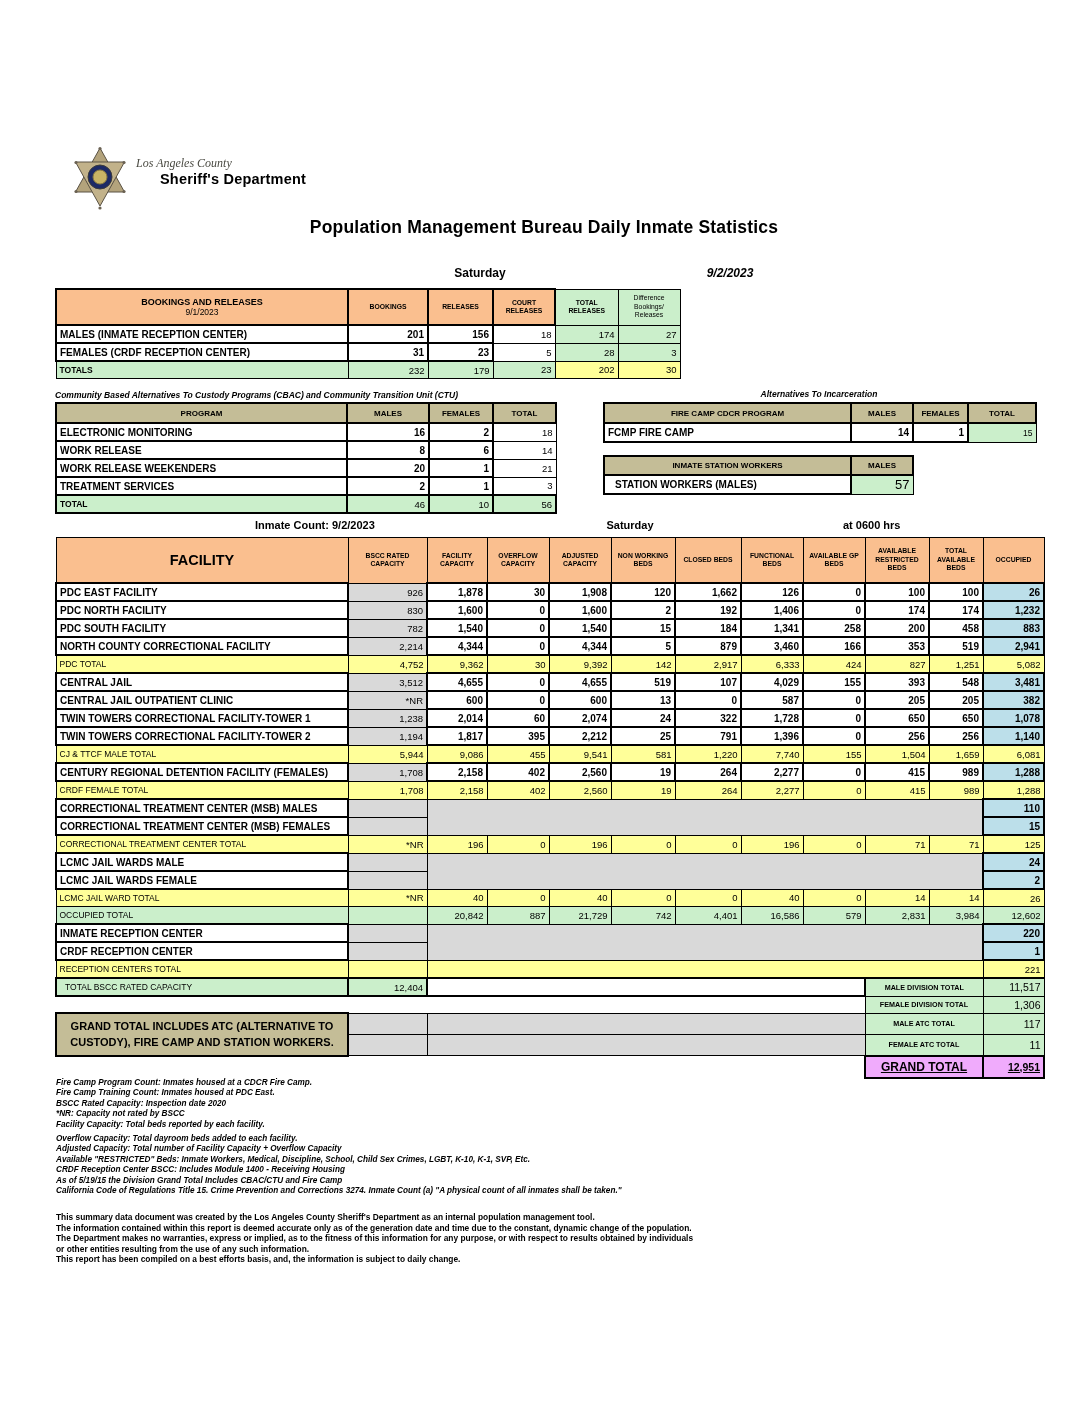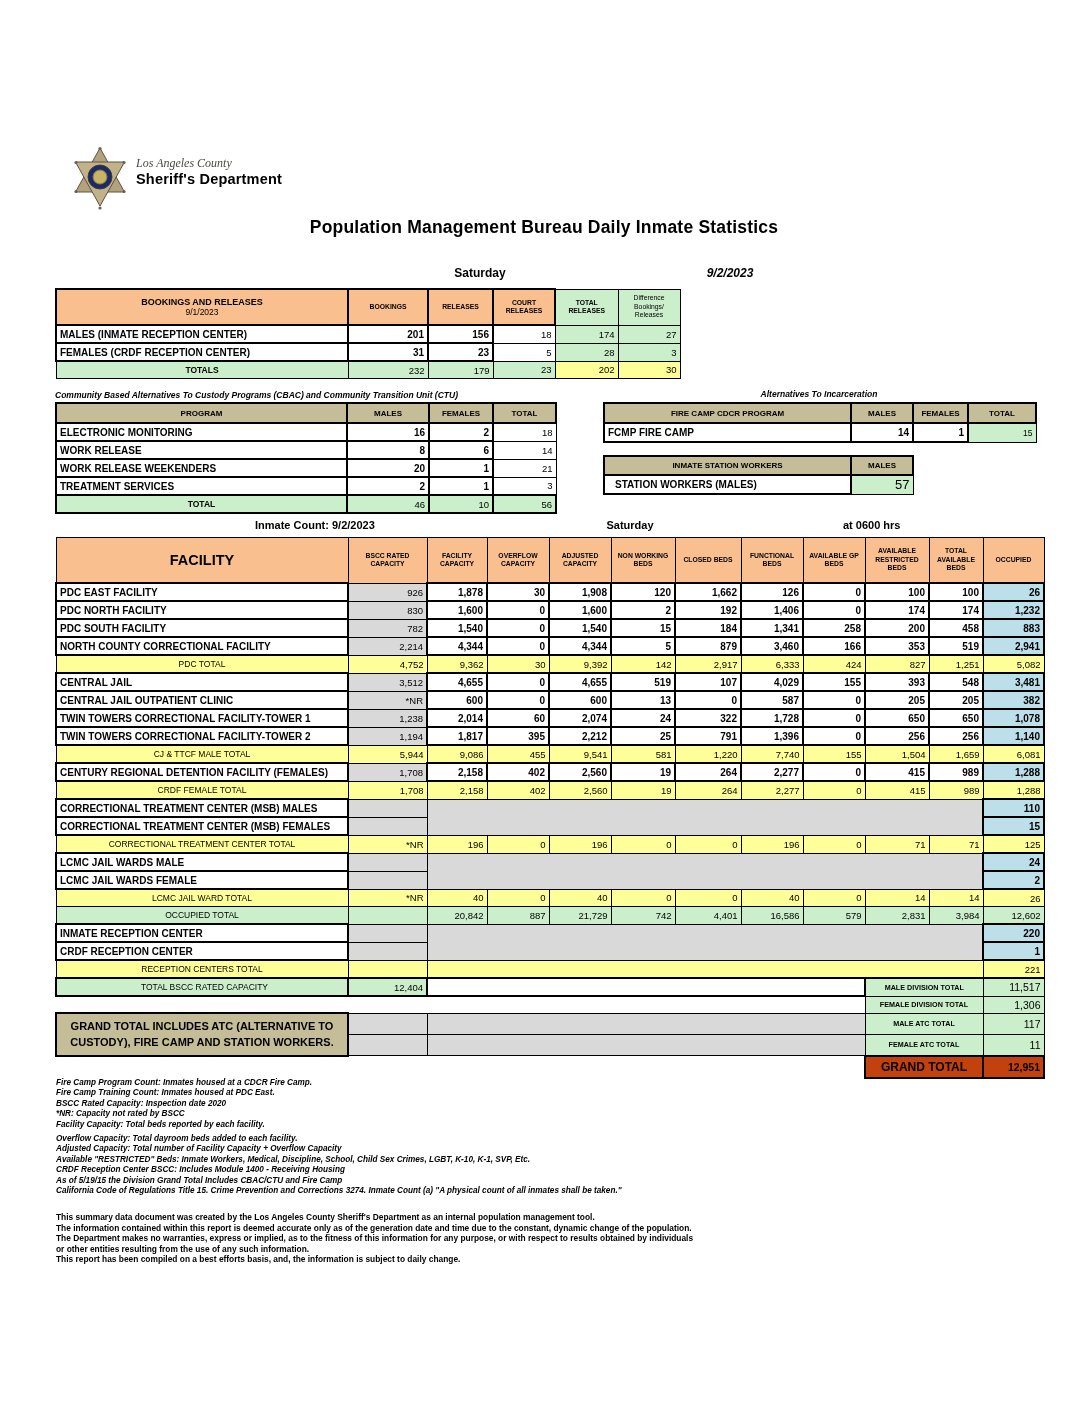--- a/index.html
+++ b/index.html
@@ -2,36 +2,36 @@
 <html><head>
 <meta charset="utf-8">
 <style>
   html,body{margin:0;padding:0;background:#fff;}
   .page{position:relative;width:1088px;height:1408px;background:#fff;
         font-family:"Liberation Sans",sans-serif;color:#000;overflow:hidden;}
   
   .logo-row{position:absolute;left:72px;top:146px;display:flex;align-items:flex-start;}
   .logo-text{margin-left:8px;margin-top:10px;}
   .county{font-family:"Liberation Serif",serif;font-style:italic;font-size:12px;color:#4a4a42;}
-  .dept{font-weight:bold;font-size:14.5px;letter-spacing:.2px;}
+  .dept{font-weight:bold;font-size:14.5px;letter-spacing:.2px;margin-left:24px;}
   .page-title{position:absolute;left:0;right:0;top:217px;text-align:center;
               font-size:17.5px;font-weight:bold;letter-spacing:.2px;}
   .day-date{position:absolute;left:55px;top:266px;width:988px;height:16px;font-weight:bold;font-size:12px;}
   .day-date .day{position:absolute;left:360px;width:130px;text-align:center;}
   .day-date .date{position:absolute;left:620px;width:110px;text-align:center;font-style:italic;}
   
   table{border-collapse:collapse;table-layout:fixed;}
   td,th{border:1px solid #000;font-size:9.5px;padding:0 3px;height:16px;overflow:hidden;white-space:nowrap;}
   .peach{background:#FABF8F;} .green{background:#CBEFCB;} .yellow{background:#FFFF99;}
   .blue{background:#BCDFEA;}  .tan{background:#C4BD97;}   .gray{background:#D9D9D9;}
-  .gblue{background:#c2410c;}
+  .gblue{background:#f0abfc;text-decoration:underline;}
   .num{text-align:right;}
   .ctr{text-align:center;}
   .lbl{font-weight:bold;font-size:8px;text-align:left;}
-  .lbl-r{text-align:center;font-size:8.5px;margin-left:20px;}
+  .lbl-r{text-align:left;font-size:8.5px;margin-left:20px;}
   .bb{border:2px solid #000;font-weight:bold;font-size:10px;}
   .hdr{font-weight:bold;text-align:center;font-size:8px;vertical-align:middle;}
   .hdr-sm{font-weight:bold;text-align:center;font-size:6.8px;vertical-align:middle;white-space:normal;line-height:1.25;}
   .sm{font-size:7.2px;font-weight:bold;}
   .big{font-size:12px;font-weight:bold;}
   .nofill{border:none;background:#fff;}
   .whitespan{border:2px solid #000;}
   .grayspan{background:#D9D9D9;border:1px solid #000;}
   
   .bookings-pos{position:absolute;left:55px;top:288px;}

